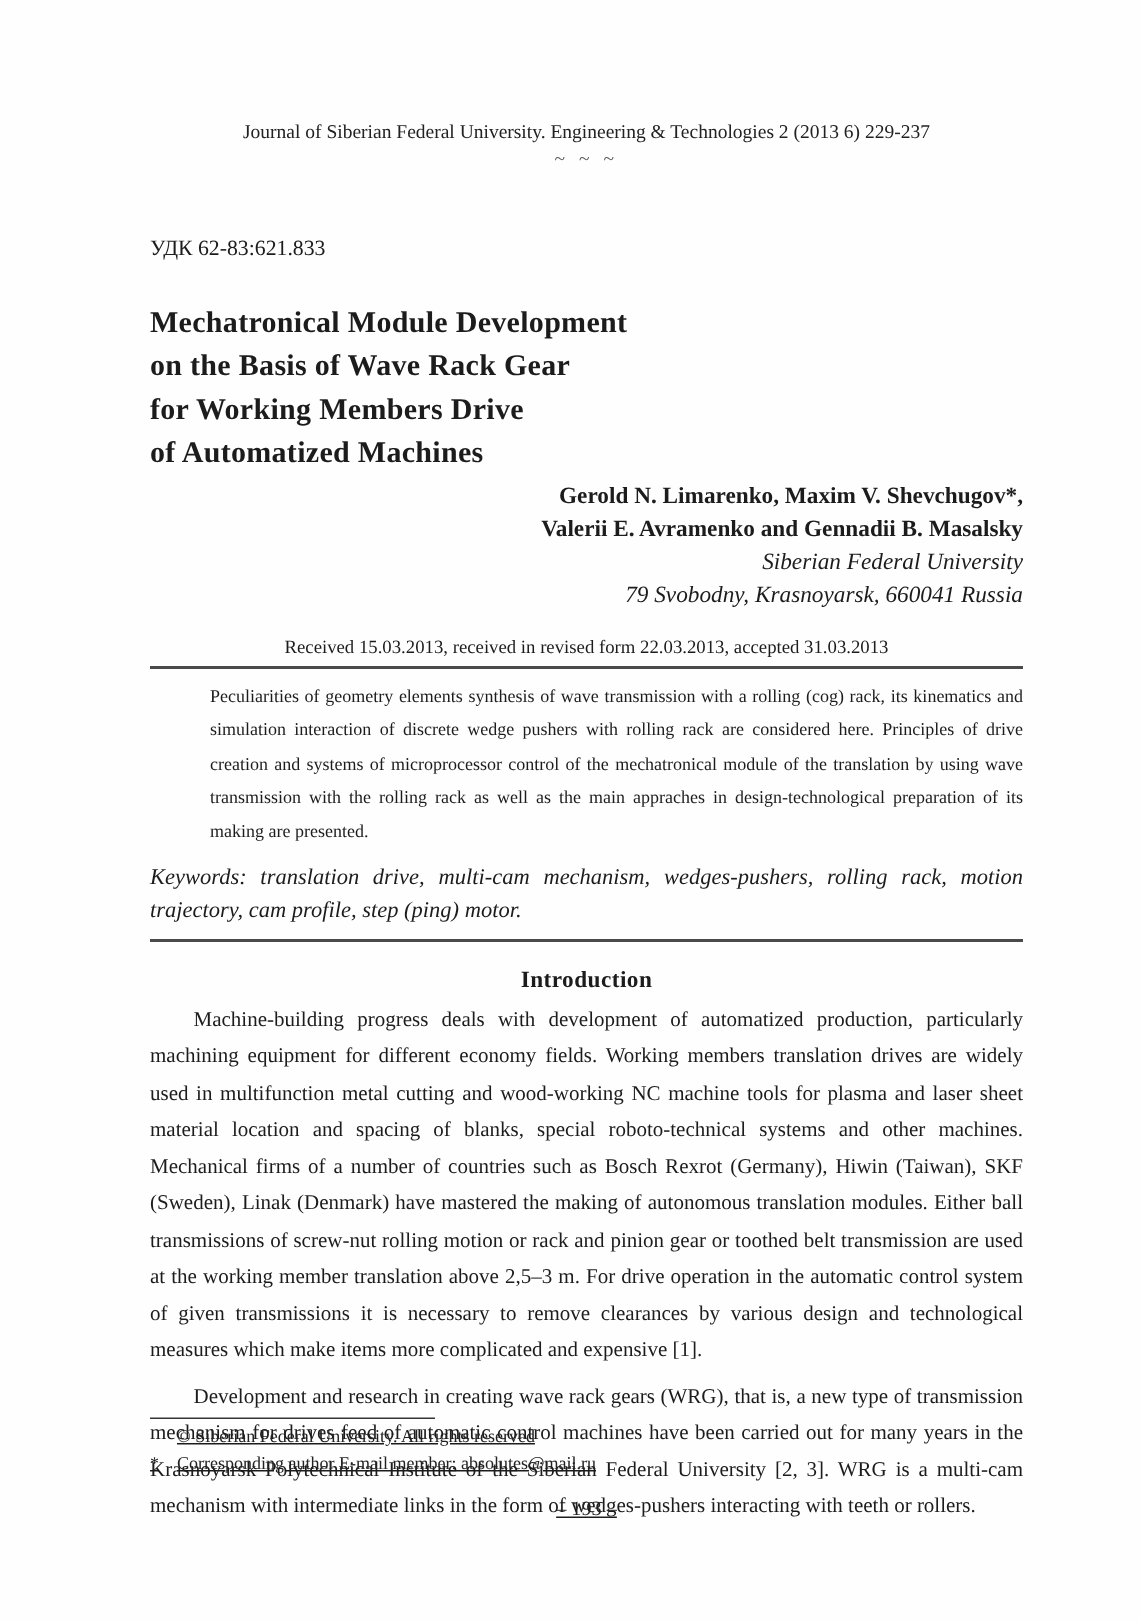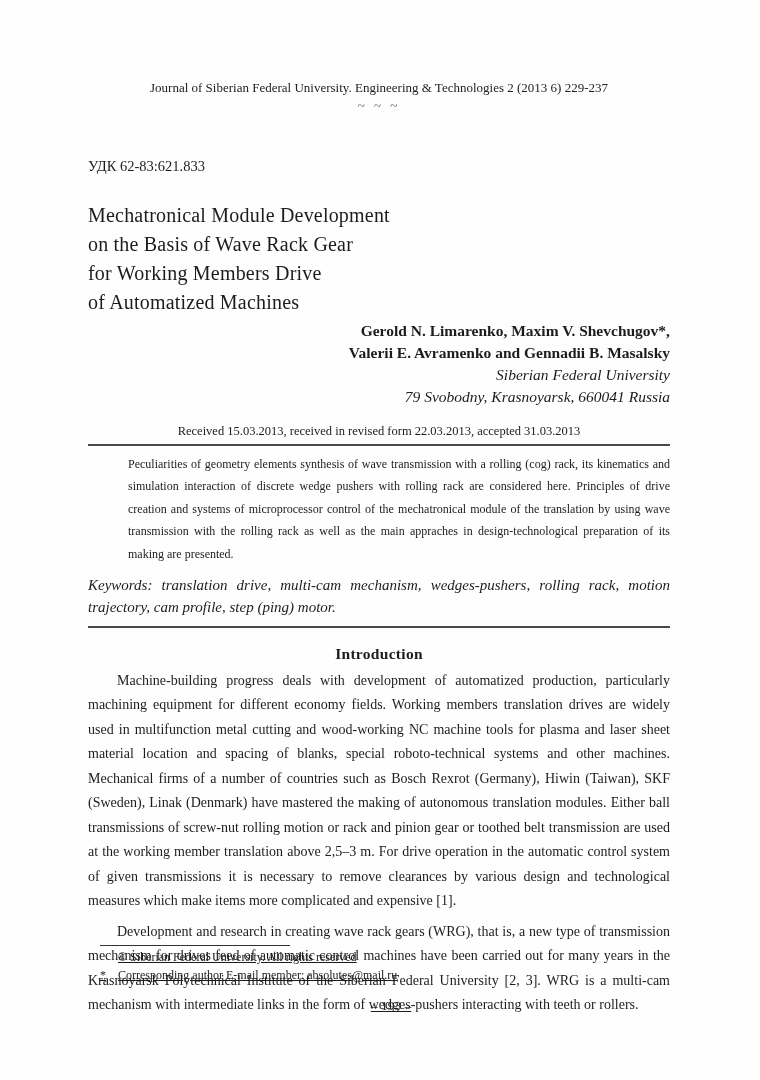--- a/index.html
+++ b/index.html
@@ -11,21 +11,21 @@
     position: relative;
     width: 760px;
     height: 1080px;
     background: #fefefe;
     font-family: "Liberation Serif", serif;
     color: #1c1c1c;
     overflow: hidden;
   }
   .content {
     position: absolute;
-    left: 88px;
+    left: 100px;
     top: 80px;
     width: 582px;
   }
   .journal-header {
     text-align: center;
     font-size: 13px;
     line-height: 16px;
     color: #222;
   }
   .tilde-sep {
@@ -35,21 +35,21 @@
     color: #555;
     margin-top: 2px;
   }
   .udc {
     font-size: 14.5px;
     margin-top: 44px;
   }
   .article-title {
     margin-top: 26px;
     font-size: 20px;
-    font-weight: normal;
+    font-weight: bold;
     line-height: 29px;
     letter-spacing: 0.2px;
   }
   .authors-block {
     margin-top: 3px;
     text-align: right;
   }
   .author-line {
     font-size: 15.5px;
     font-weight: bold;

